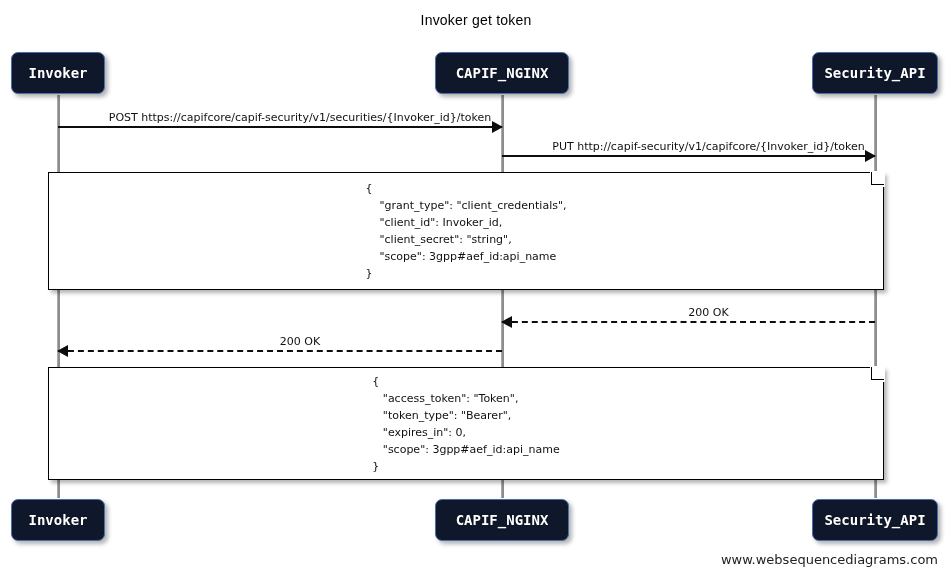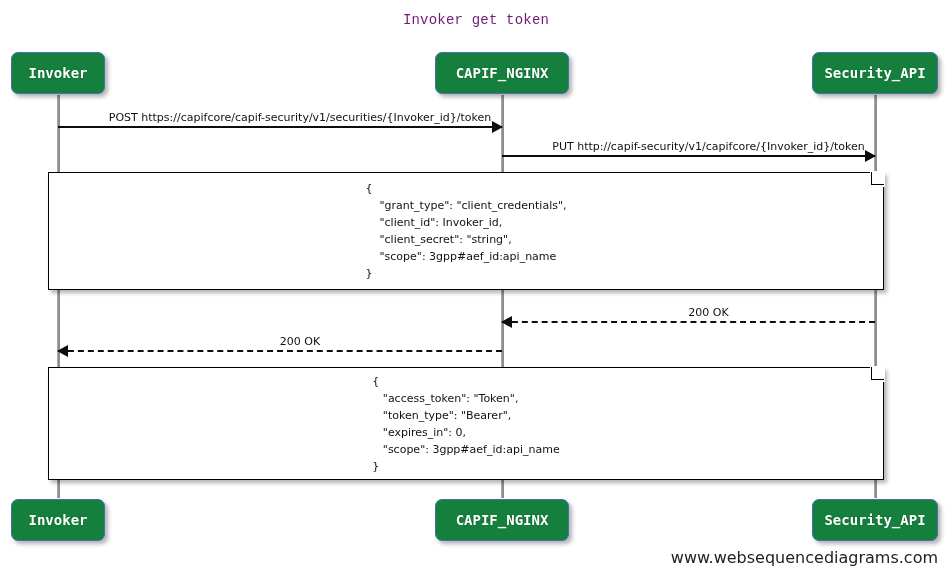--- a/index.html
+++ b/index.html
@@ -21,32 +21,32 @@
     height: 576px;
   }
 
   
   .diagram-title {
     position: absolute;
     left: 0;
     top: 12px;
     width: 952px;
     text-align: center;
-    font-family: Liberation Mono, monospace;
+    font-family: Liberation Sans, sans-serif;
     font-size: 14px;
-    color: #701a75;
+    color: #000000;
     letter-spacing: 0.2px;
     white-space: nowrap;
   }
 
   
   .participant {
     position: absolute;
     box-sizing: border-box;
-    background: #15803d;
+    background: #0f172a;
     border: 1px solid #4a6fb0;
     border-radius: 7px;
     color: #ffffff;
     font-family: "DejaVu Sans Mono", monospace;
     font-size: 14px;
     font-weight: bold;
     display: flex;
     align-items: center;
     justify-content: center;
     height: 42px;
@@ -151,21 +151,21 @@
     white-space: pre;
     text-align: left;
   }
 
   
   .watermark {
     position: absolute;
     right: 14px;
     bottom: 9px;
     font-family: "DejaVu Sans", sans-serif;
-    font-size: 16px;
+    font-size: 13px;
     color: #222222;
     white-space: nowrap;
   }
 </style>
 </head>
 <body>
 
 <div id="canvas">
 
   <div class="diagram-title">Invoker get token</div>

